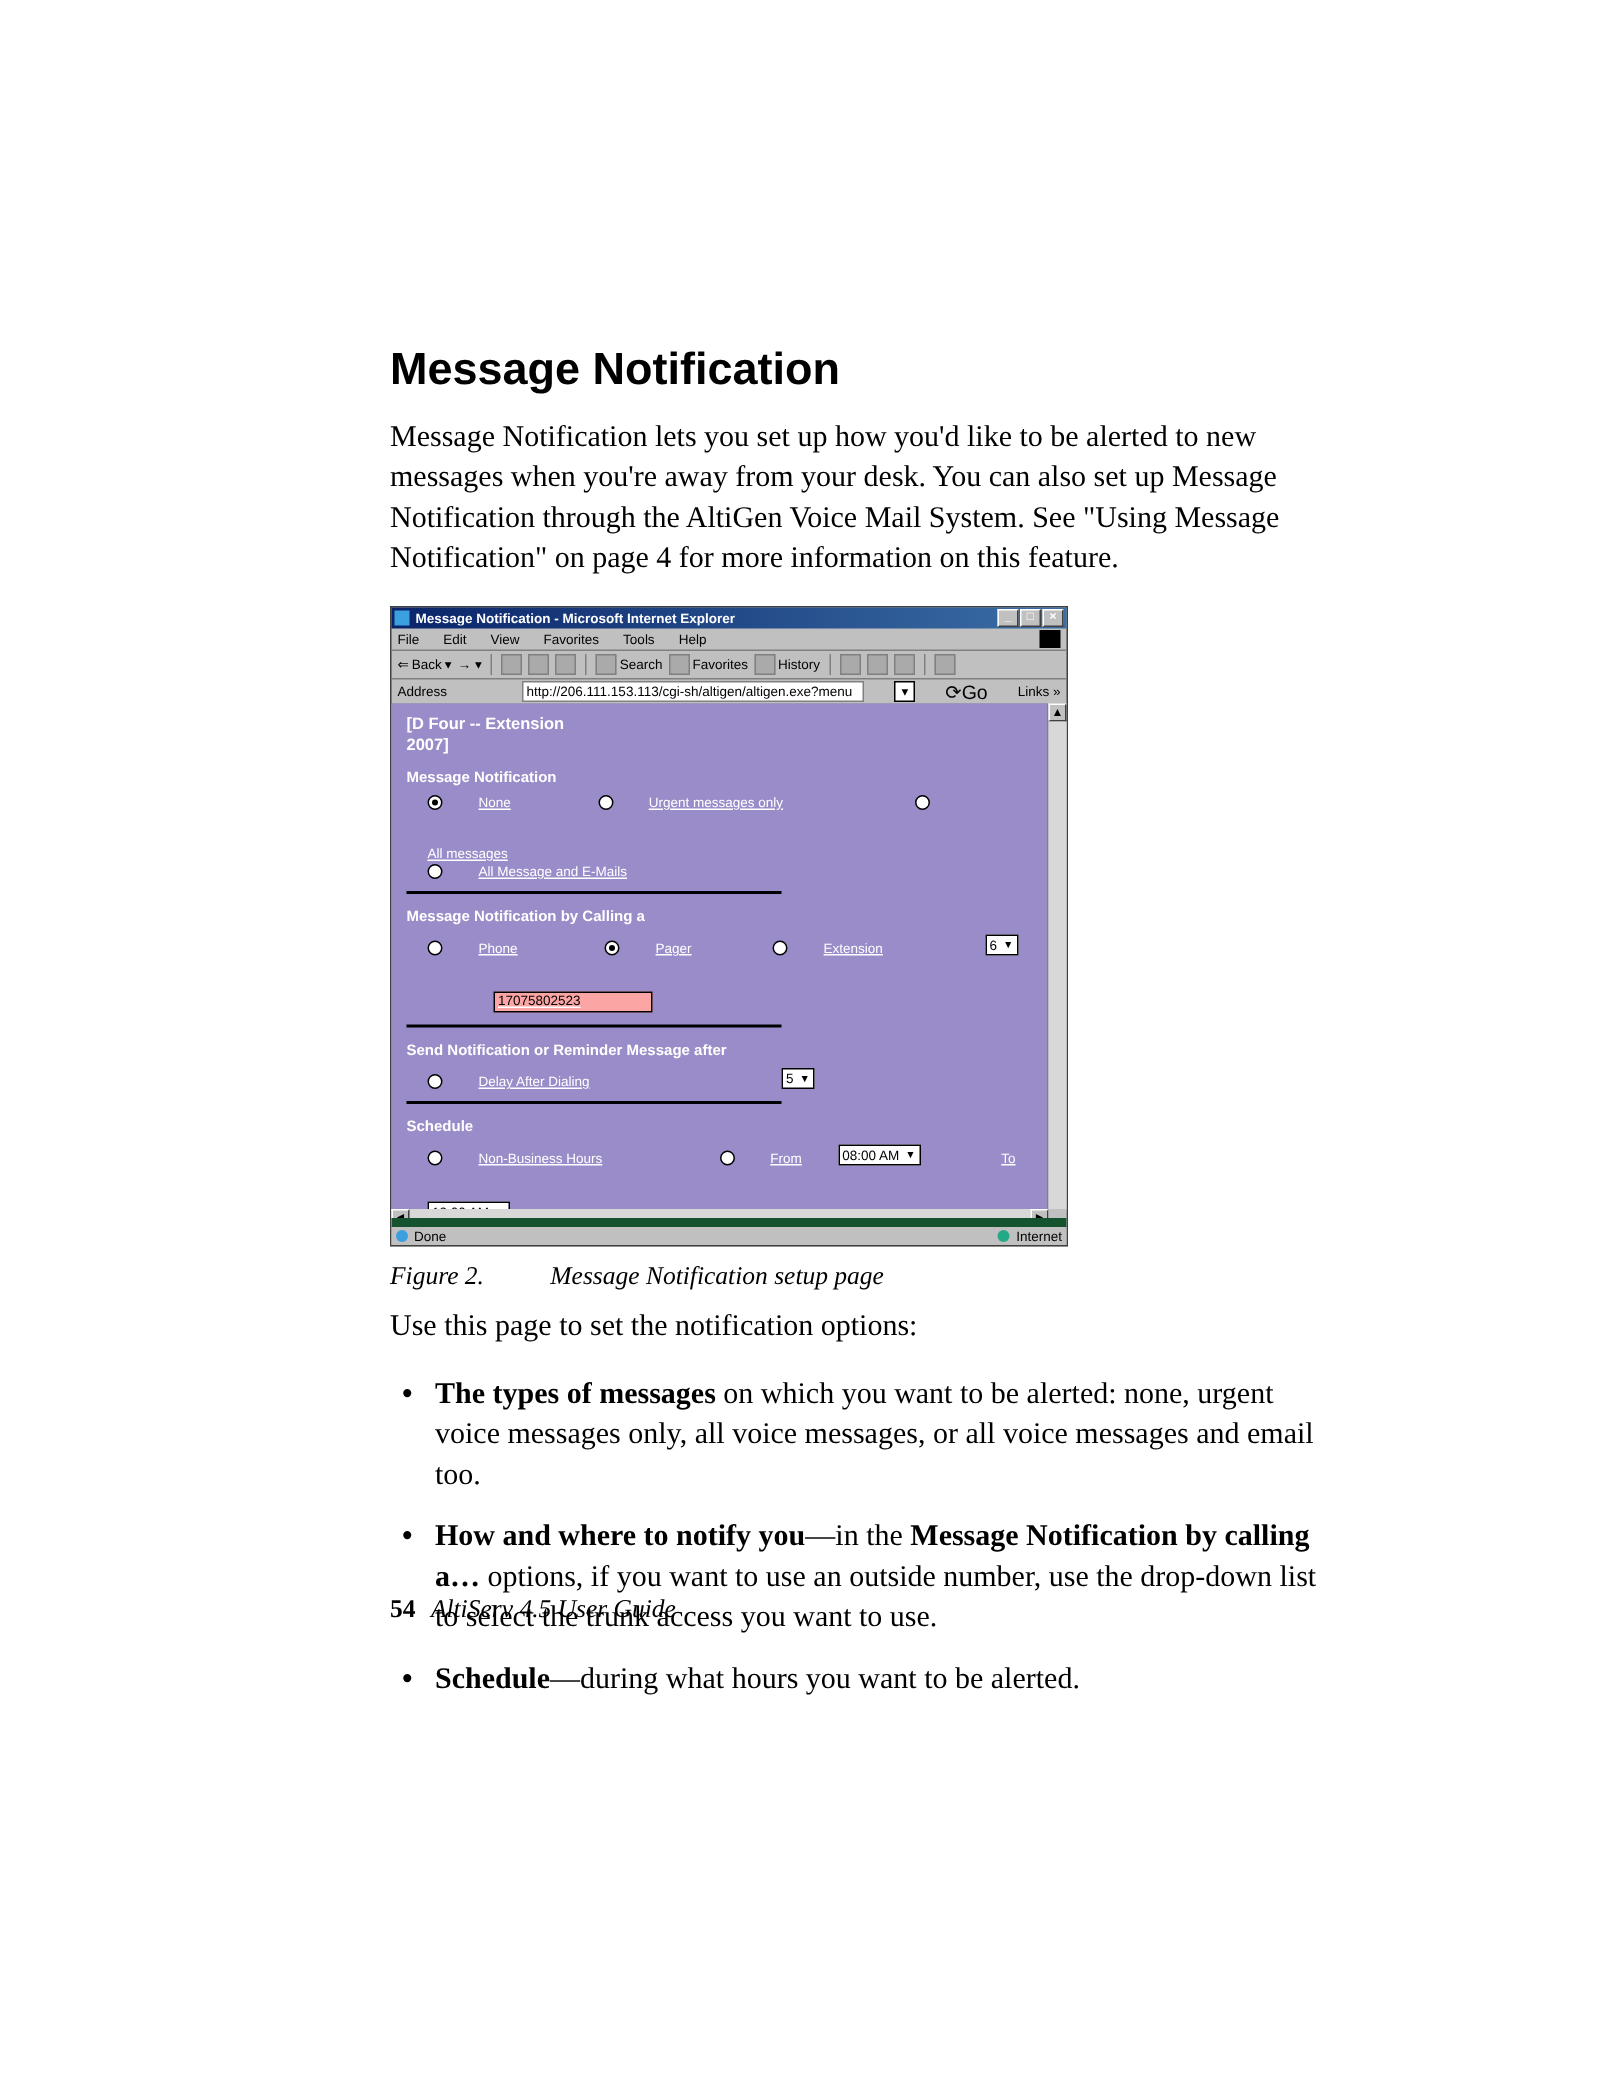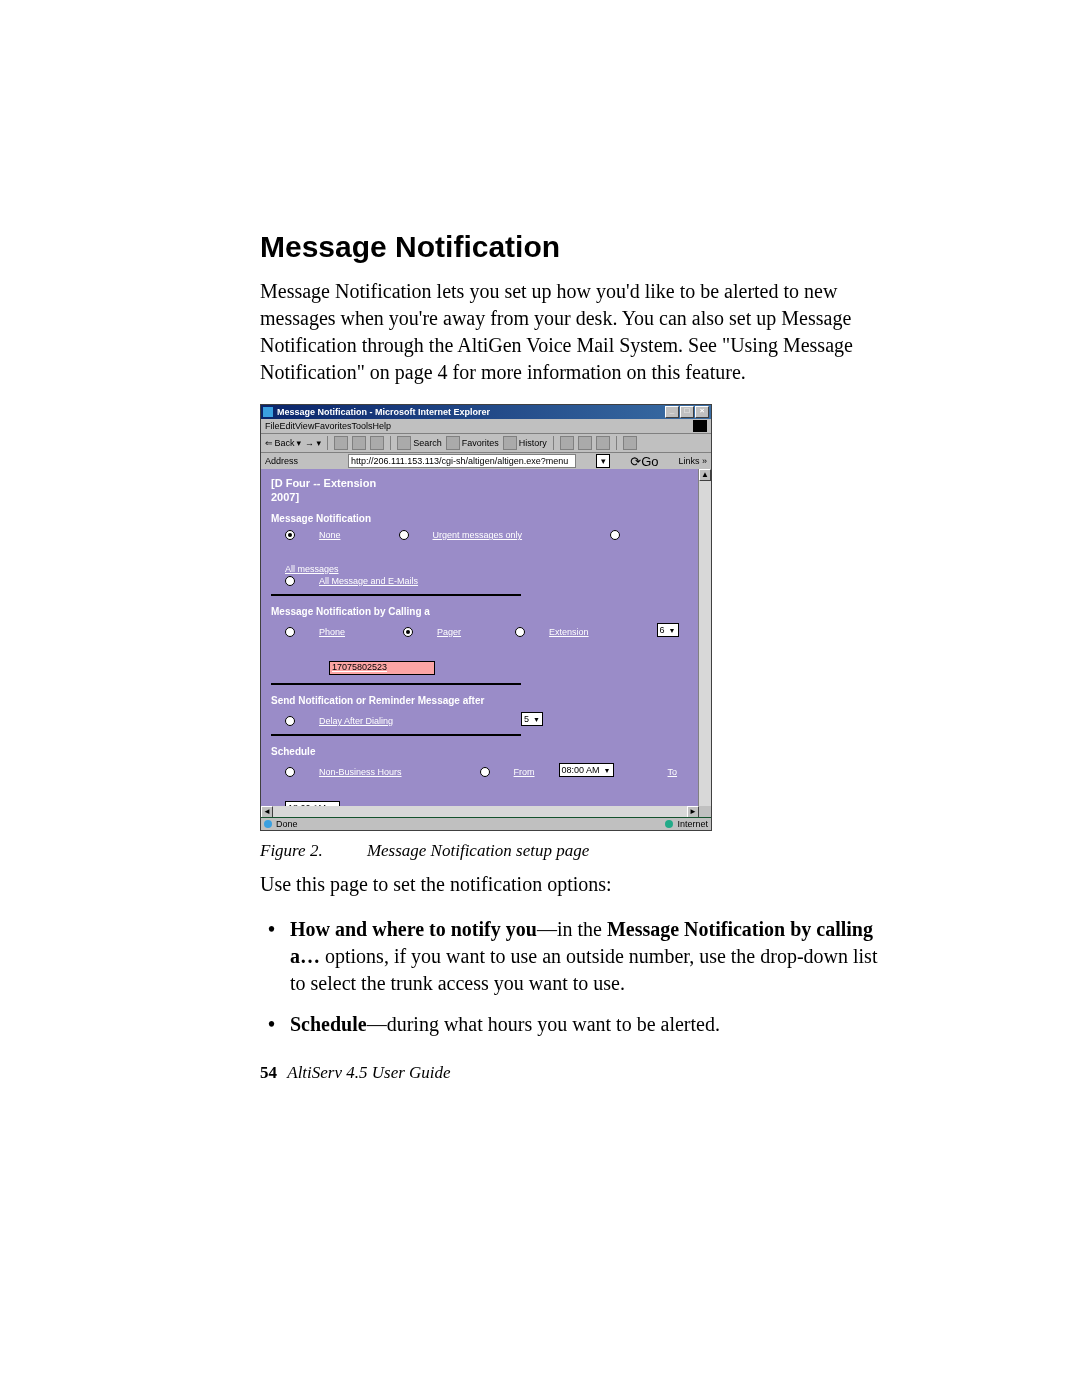--- a/index.html
+++ b/index.html
@@ -78,21 +78,21 @@
     display: flex;
     align-items: center;
     padding: 0 2px;
     font-weight: bold;
   }
   .titlebar .ie-logo { width: 10px; height: 10px; background: #3aa0e0; margin-right: 4px; }
   .titlebar .title-text { flex: 1; white-space: nowrap; overflow: hidden; }
   .winbtns { display: flex; gap: 1px; }
   .winbtn { width: 12px; height: 10px; background: #c0c0c0; border: 1px solid #fff; border-right-color:#404040; border-bottom-color:#404040; text-align:center; line-height:8px; font-size:8px; }
 
-  .menubar { display:flex; align-items:center; height:14px; padding:0 4px; gap:0; border-bottom:1px solid #808080; }
+  .menubar { display:flex; align-items:center; height:14px; padding:0 4px; gap:16px; border-bottom:1px solid #808080; }
   .menubar span { text-decoration: underline; text-decoration-color: transparent; }
   .menubar .m { }
   .menubar .throbber { margin-left:auto; width:14px; height:12px; background:#000; }
 
   .toolbar { display:flex; align-items:center; height:18px; padding:0 4px; gap:4px; border-bottom:1px solid #808080; font-size:9px; }
   .toolbar .tb { display:inline-flex; align-items:center; gap:2px; }
   .toolbar .ico { width:12px; height:12px; background:#aaa; border:1px solid #808080; display:inline-block; }
   .toolbar .sep { width:1px; height:14px; background:#808080; margin:0 2px; }
 
   .addrbar { display:flex; align-items:center; height:16px; padding:0 4px; gap:20px; border-bottom:1px solid #808080; }
@@ -109,21 +109,21 @@
     position:relative;
     overflow:hidden;
   }
   .vscroll { width:12px; background:#c0c0c0; border-left:1px solid #808080; display:flex; flex-direction:column; }
   .vscroll .arrow, .hscroll .arrow { height:12px; width:12px; background:#c0c0c0; border:1px solid #fff; border-right-color:#404040; border-bottom-color:#404040; box-sizing:border-box; text-align:center; font-size:8px; line-height:10px; }
   .vscroll .track { flex:1; background:#d8d8d8; }
   .hscroll { position:absolute; left:0; right:12px; bottom:12px; height:12px; background:#d8d8d8; display:flex; }
   .hscroll .track { flex:1; }
   .corner { position:absolute; right:0; bottom:12px; width:12px; height:12px; background:#c0c0c0; }
 
-  .statusbar { position:absolute; left:0; right:0; bottom:0; height:12px; background:#c0c0c0; border-top:1px solid #14532d; display:flex; align-items:center; font-size:9px; padding:0 3px; gap:4px; }
+  .statusbar { position:absolute; left:0; right:0; bottom:0; height:12px; background:#c0c0c0; border-top:6px solid #14532d; display:flex; align-items:center; font-size:9px; padding:0 3px; gap:4px; }
   .statusbar .sdot { width:8px; height:8px; background:#3aa0e0; border-radius:50%; }
   .statusbar .spacer { flex:1; }
   .statusbar .globe { width:8px; height:8px; background:#2a8; border-radius:50%; }
 
   .content .user { font-weight:bold; font-size:11px; margin-bottom:2px; }
   .content .sec-head { font-weight:bold; font-size:10px; margin:10px 0 6px; }
   .content .row { display:flex; align-items:flex-end; gap:24px; margin:2px 0 2px 14px; flex-wrap:wrap; font-size:9px;text-decoration:underline; }
   .radio { width:8px; height:8px; border-radius:50%; background:#fff; border:1px solid #000; display:inline-block; position:relative; }
   .radio.sel::after { content:""; position:absolute; inset:2px; background:#000; border-radius:50%; }
   .hr { height:2px; background:#000; margin:8px 0; width:250px; }
@@ -304,20 +304,23 @@
 
   <div class="caption">
     <span class="fignum">Figure 2.</span>
     <span>Message Notification setup page</span>
   </div>
 
   <p class="body-text">Use this page to set the notification options:</p>
 
   <ul class="bullets">
     <li>
+      <b>The types of messages</b><span> on which you want to be alerted: none, urgent voice messages only, all voice messages, or all voice messages and email too.</span>
+    </li>
+    <li>
       <b>How and where to notify you</b><span>—in the </span><b>Message Notification by calling a…</b><span> options, if you want to use an outside number, use the drop-down list to select the trunk access you want to use.</span>
     </li>
     <li>
       <b>Schedule</b><span>—during what hours you want to be alerted.</span>
     </li>
   </ul>
 
   <div class="footer">
     <span class="pg">54</span>
     <span class="guide">AltiServ 4.5 User Guide</span>

